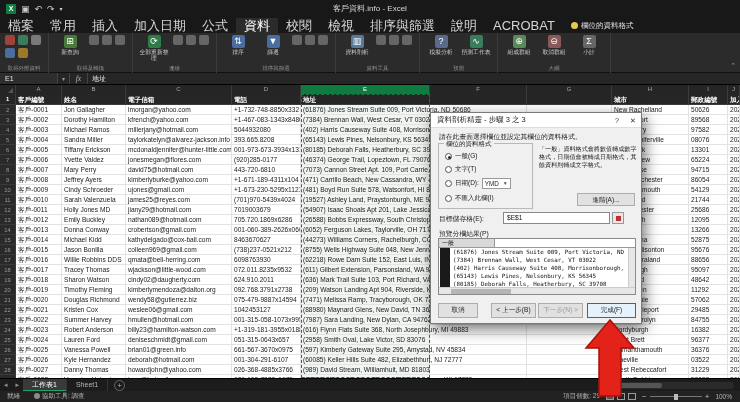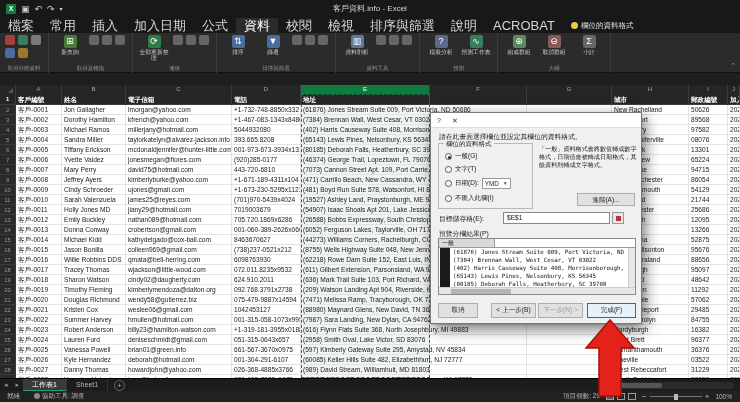--- a/index.html
+++ b/index.html
@@ -288,20 +288,26 @@
               <span class="ricon" style="background: rgb(102, 102, 102);">Σ</span>
               <span class="rlabel">小計</span>
             </div>
           </div>
           <div class="rgroup-label">大綱</div>
         </div>
       </div>
     <span id="ribbon-collapse">⌃</span>
   </div>
 
+  <div id="formulabar">
+    <div id="namebox">E1</div>
+    <div class="nb-caret">▾</div>
+    <div class="fx">fx</div>
+    <div id="formula-content">地址</div>
+  </div>
 
   <div id="grid">
     <div id="col-letters">
         <div class="corner"></div>
         <div class="colletter" style="width: 46px;">A</div>
         <div class="colletter" style="width: 64px;">B</div>
         <div class="colletter" style="width: 106px;">C</div>
         <div class="colletter" style="width: 69px;">D</div>
         <div class="colletter sel" style="width: 129px;">E</div>
         <div class="colletter" style="width: 97px;">F</div>
@@ -687,20 +693,21 @@
           <div class="gcell" style="width: 85px;"><span class="ctext"></span></div>
           <div class="gcell" style="width: 77px;"><span class="ctext">South Debbie</span></div>
           <div class="gcell" style="width: 39px;"><span class="ctext">53099</span></div>
           <div class="gcell" style="width: 12px;"><span class="ctext">2024-0</span></div>
         </div>
       </div>
   </div>
 
   <div id="dialog">
     <div id="dlg-title">
+      <span class="t">資料剖析精靈 - 步驟 3 之 3</span>
       <span class="dlg-btn">?</span>
       <span class="dlg-btn">✕</span>
     </div>
     <div class="dlg-desc">請在此畫面選擇欄位並設定其欄位的資料格式。</div>
 
     <div class="fmt-group">
       <span class="fmt-legend">欄位的資料格式</span>
       <div class="radio-row" style="top:8px;">
         <span class="radio sel"></span>
         <span>一般(G)</span>

